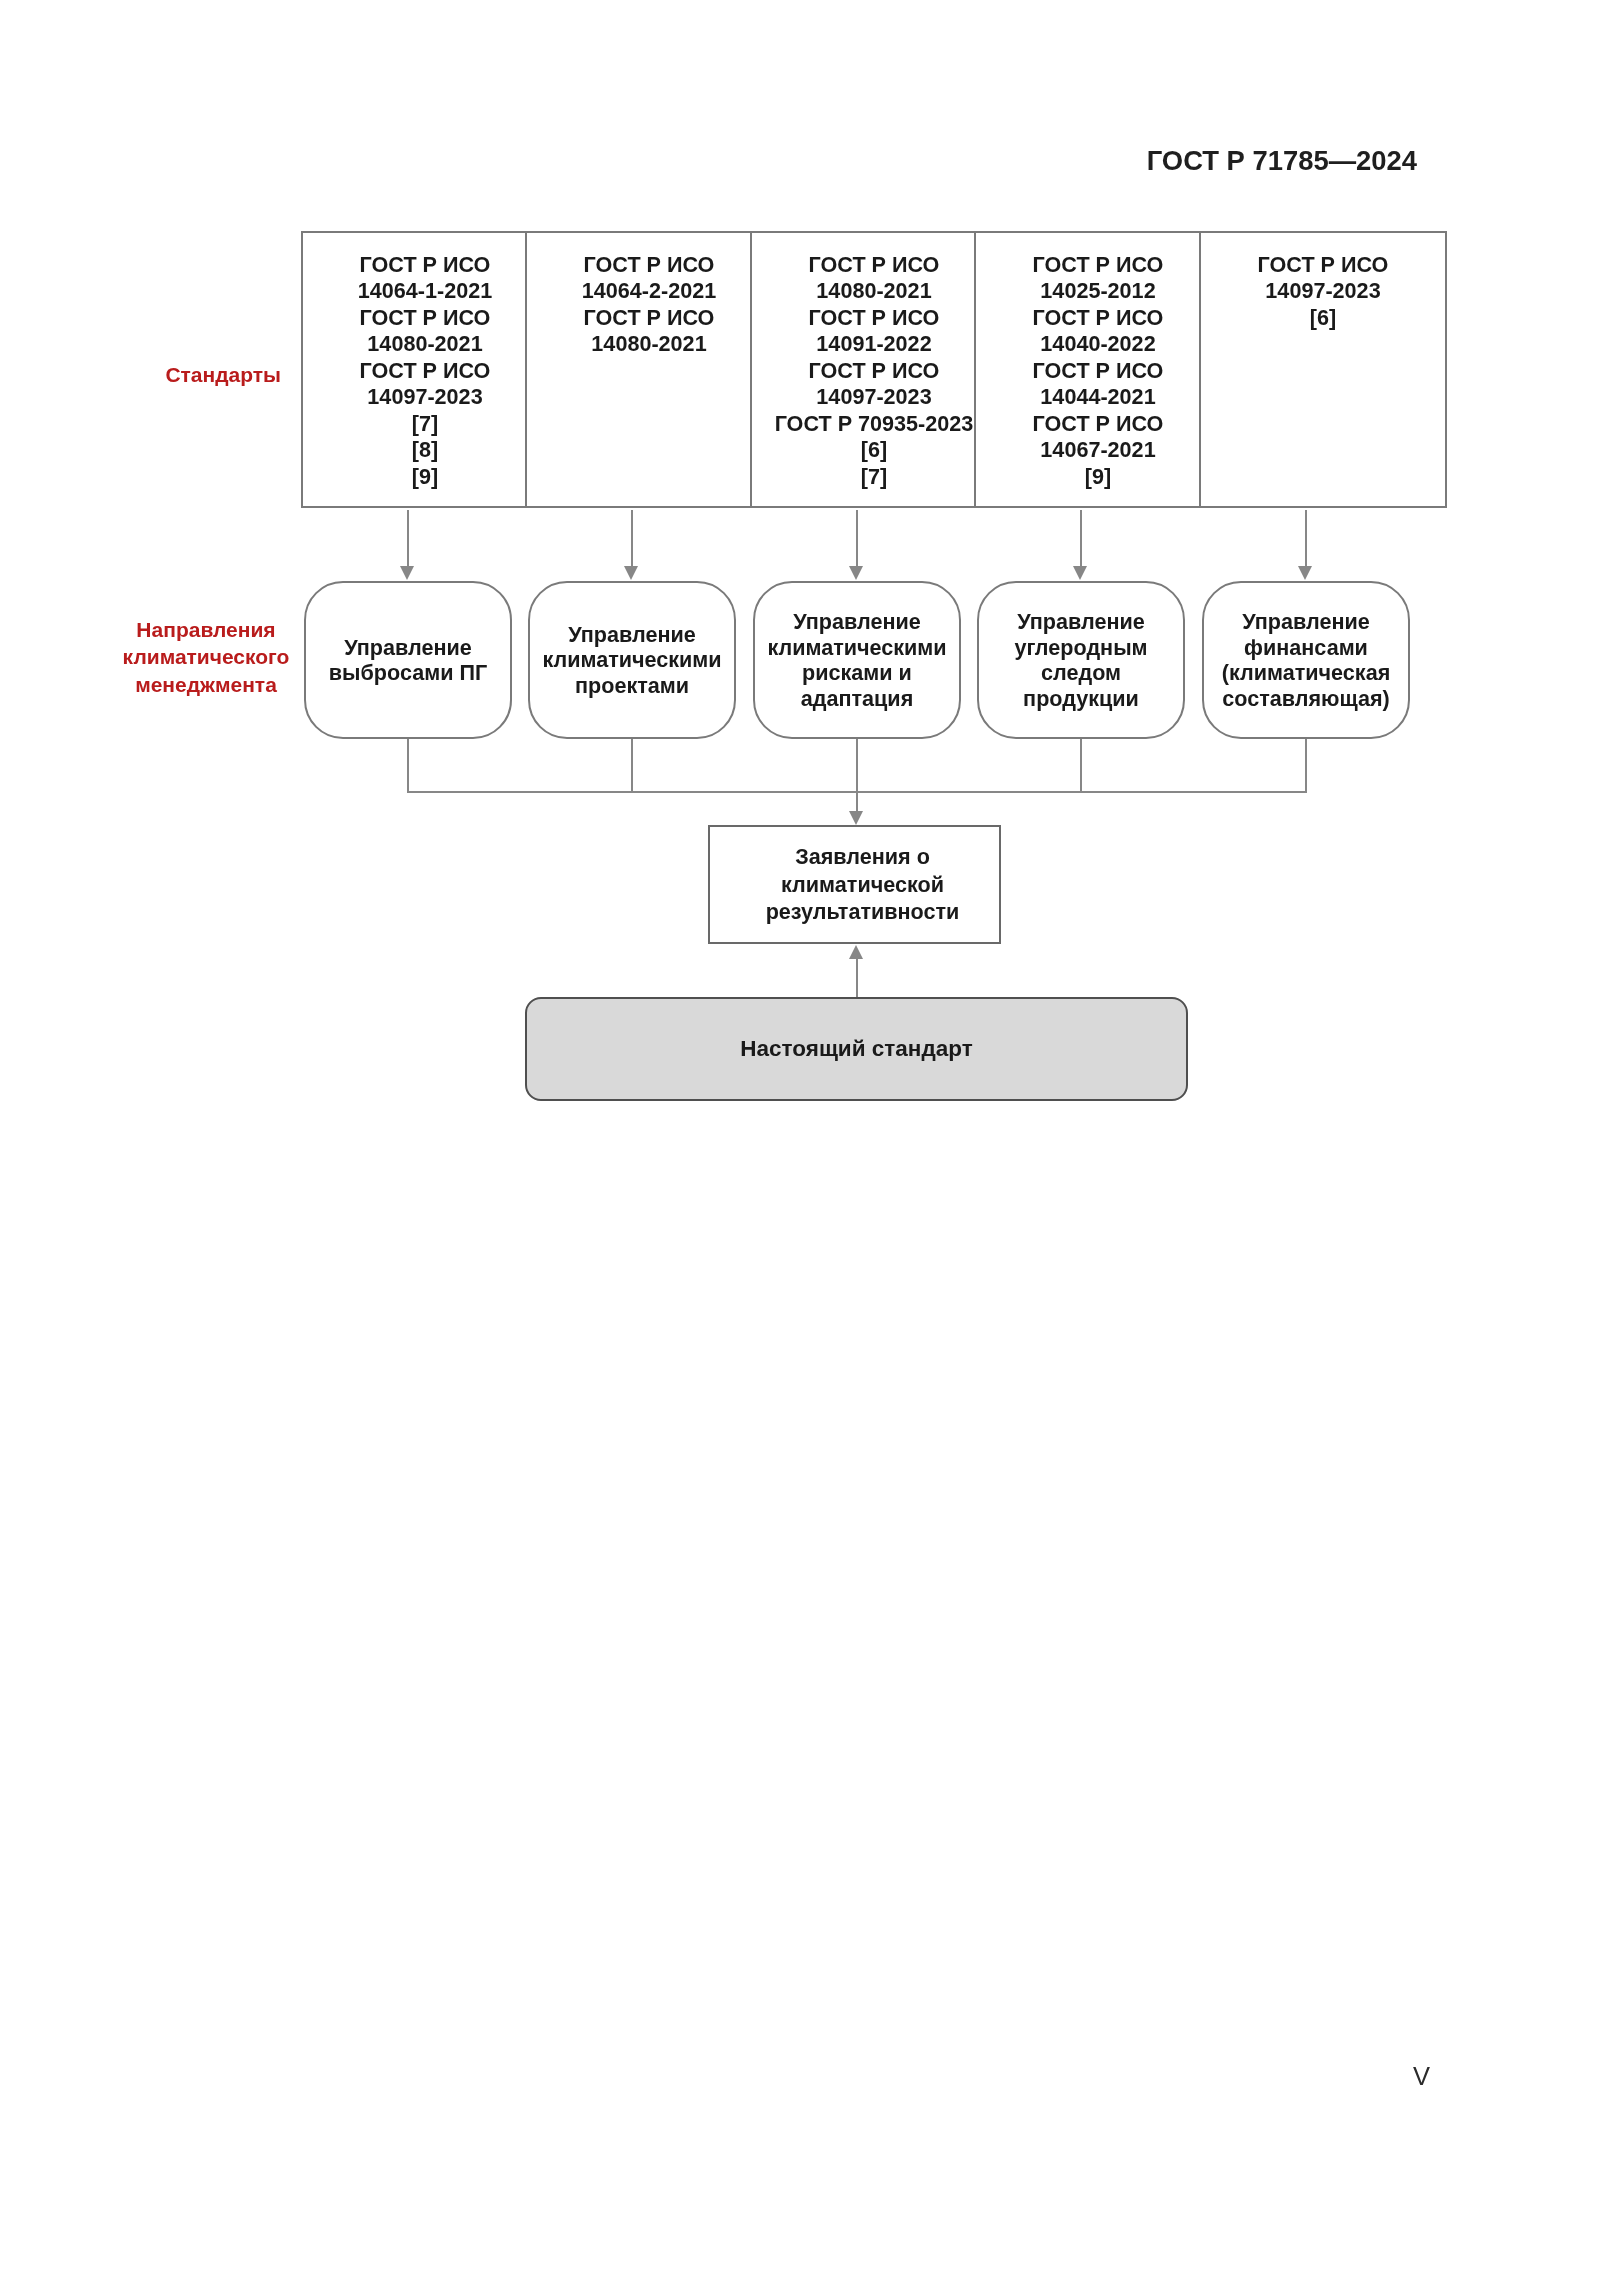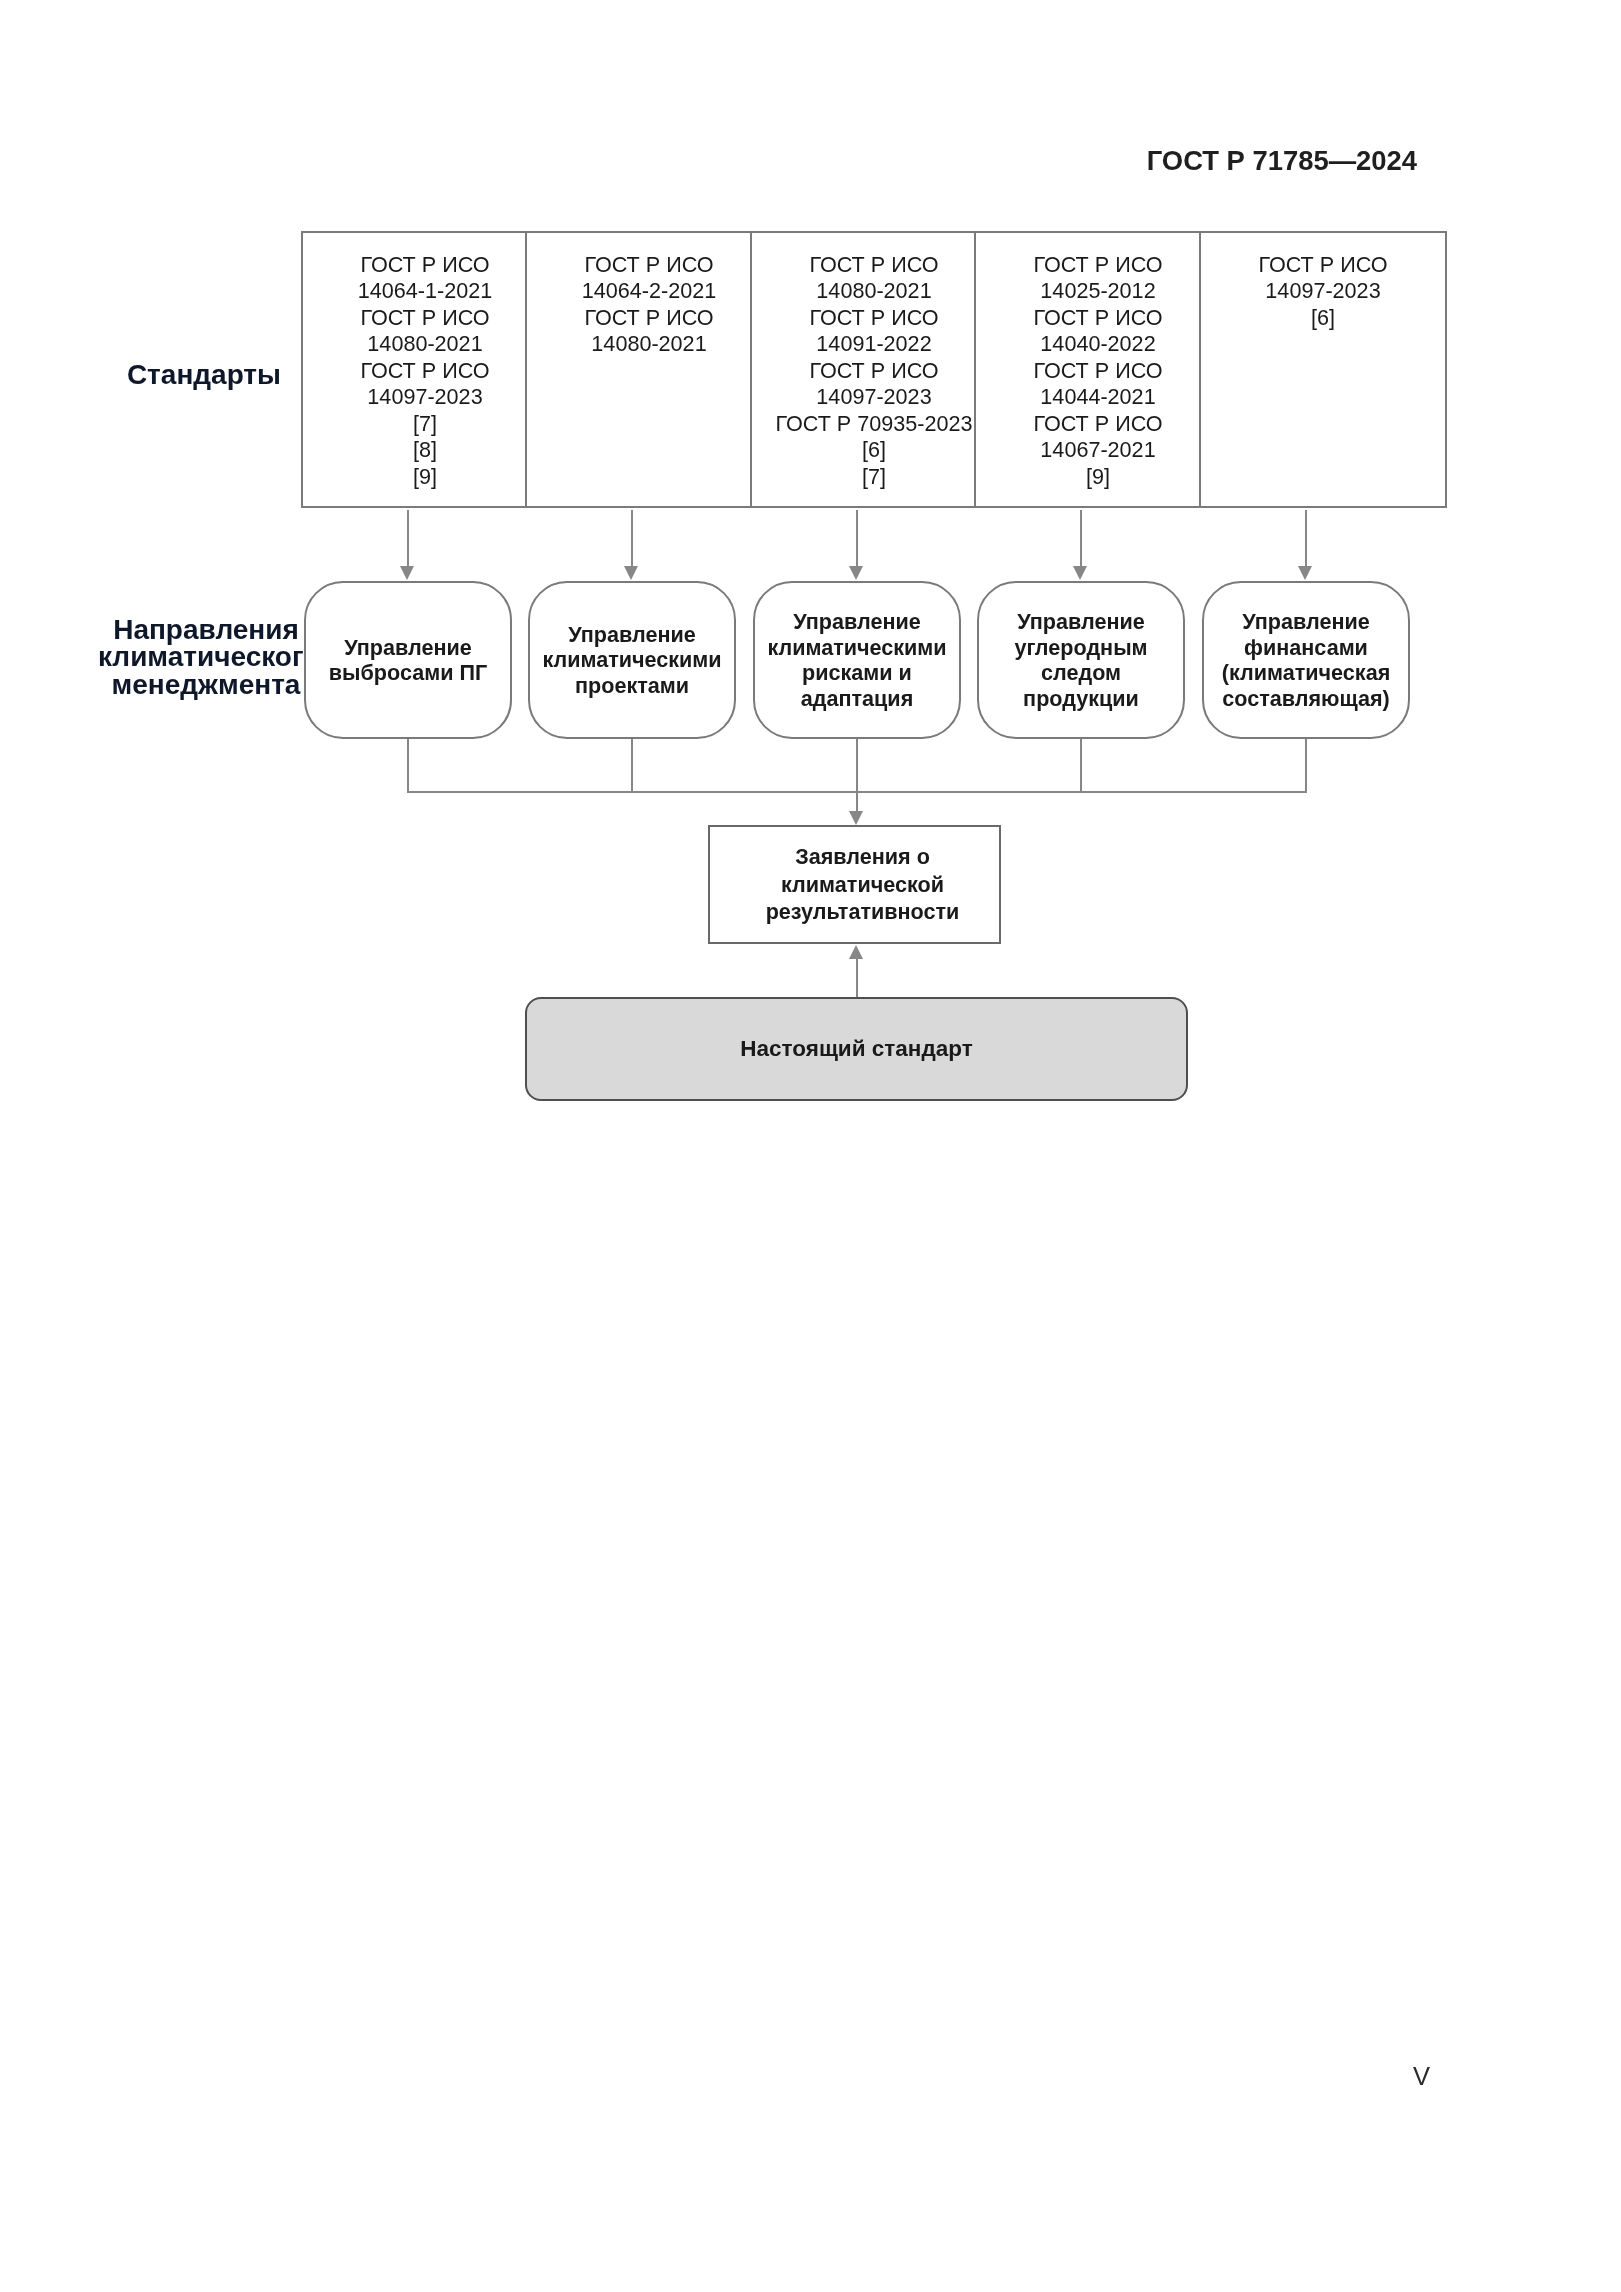--- a/index.html
+++ b/index.html
@@ -18,34 +18,34 @@
   }
   .hdr {
     position: absolute;
     left: 980px; top: 145px; width: 437px;
     text-align: right;
     font-size: 27.4px; font-weight: 700;
     color: #1f1f1f;
   }
   .row-label {
     position: absolute;
-    font-size: 28px; line-height: 27.4px; font-weight: 600;
-    text-align: center;
-    white-space: pre-line;
-    color: #0f172a;
+    font-size: 21px; line-height: 27.4px; font-weight: 600;
+    text-align: center;
+    white-space: pre-line;
+    color: #b91c1c;
   }
   .sbox {
     position: absolute;
     width: 248px; height: 277px;
     border: 2px solid #7a7a7a;
     background: #ffffff;
     box-sizing: border-box;
     padding-top: 18.6px;
     text-align: center;
-    font-size: 21.6px; line-height: 26.5px; font-weight: 400;
+    font-size: 21.6px; line-height: 26.5px; font-weight: 700;
     white-space: pre-line;
     color: #1a1a1a;
   }
   .dbox {
     position: absolute;
     width: 208px; height: 158px;
     border: 2px solid #7a7a7a;
     border-radius: 39px;
     background: #ffffff;
     box-sizing: border-box;

